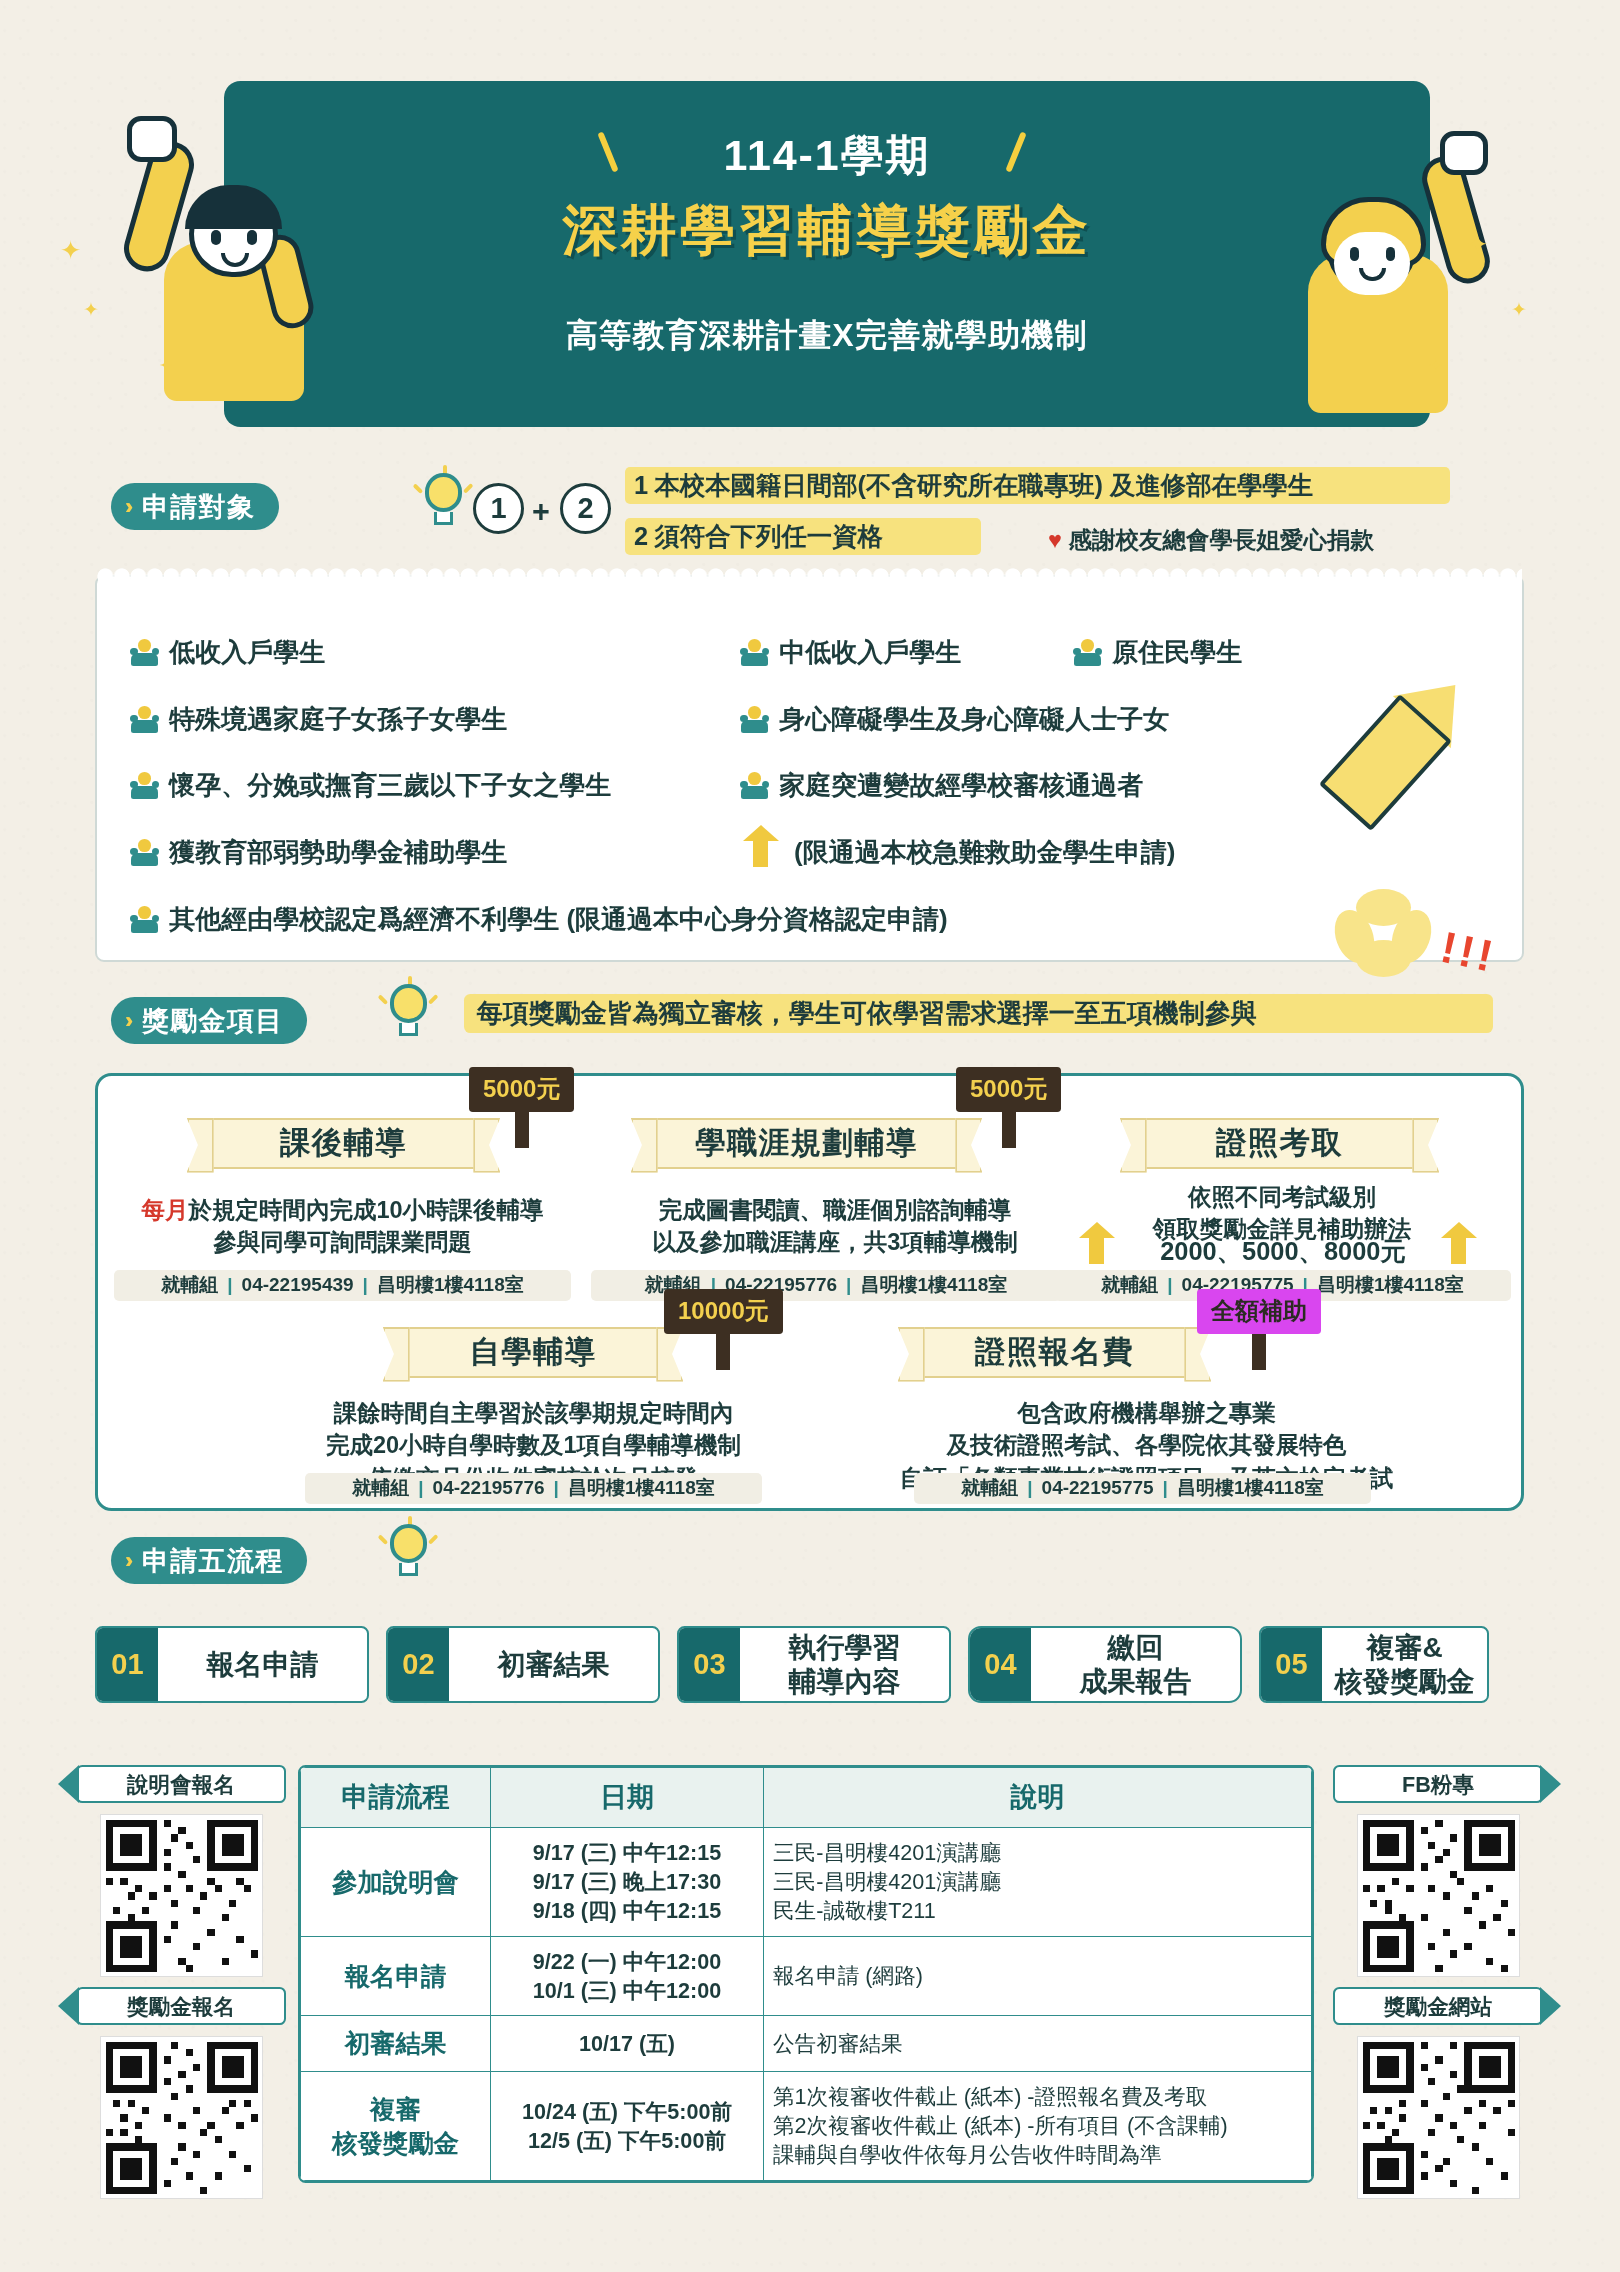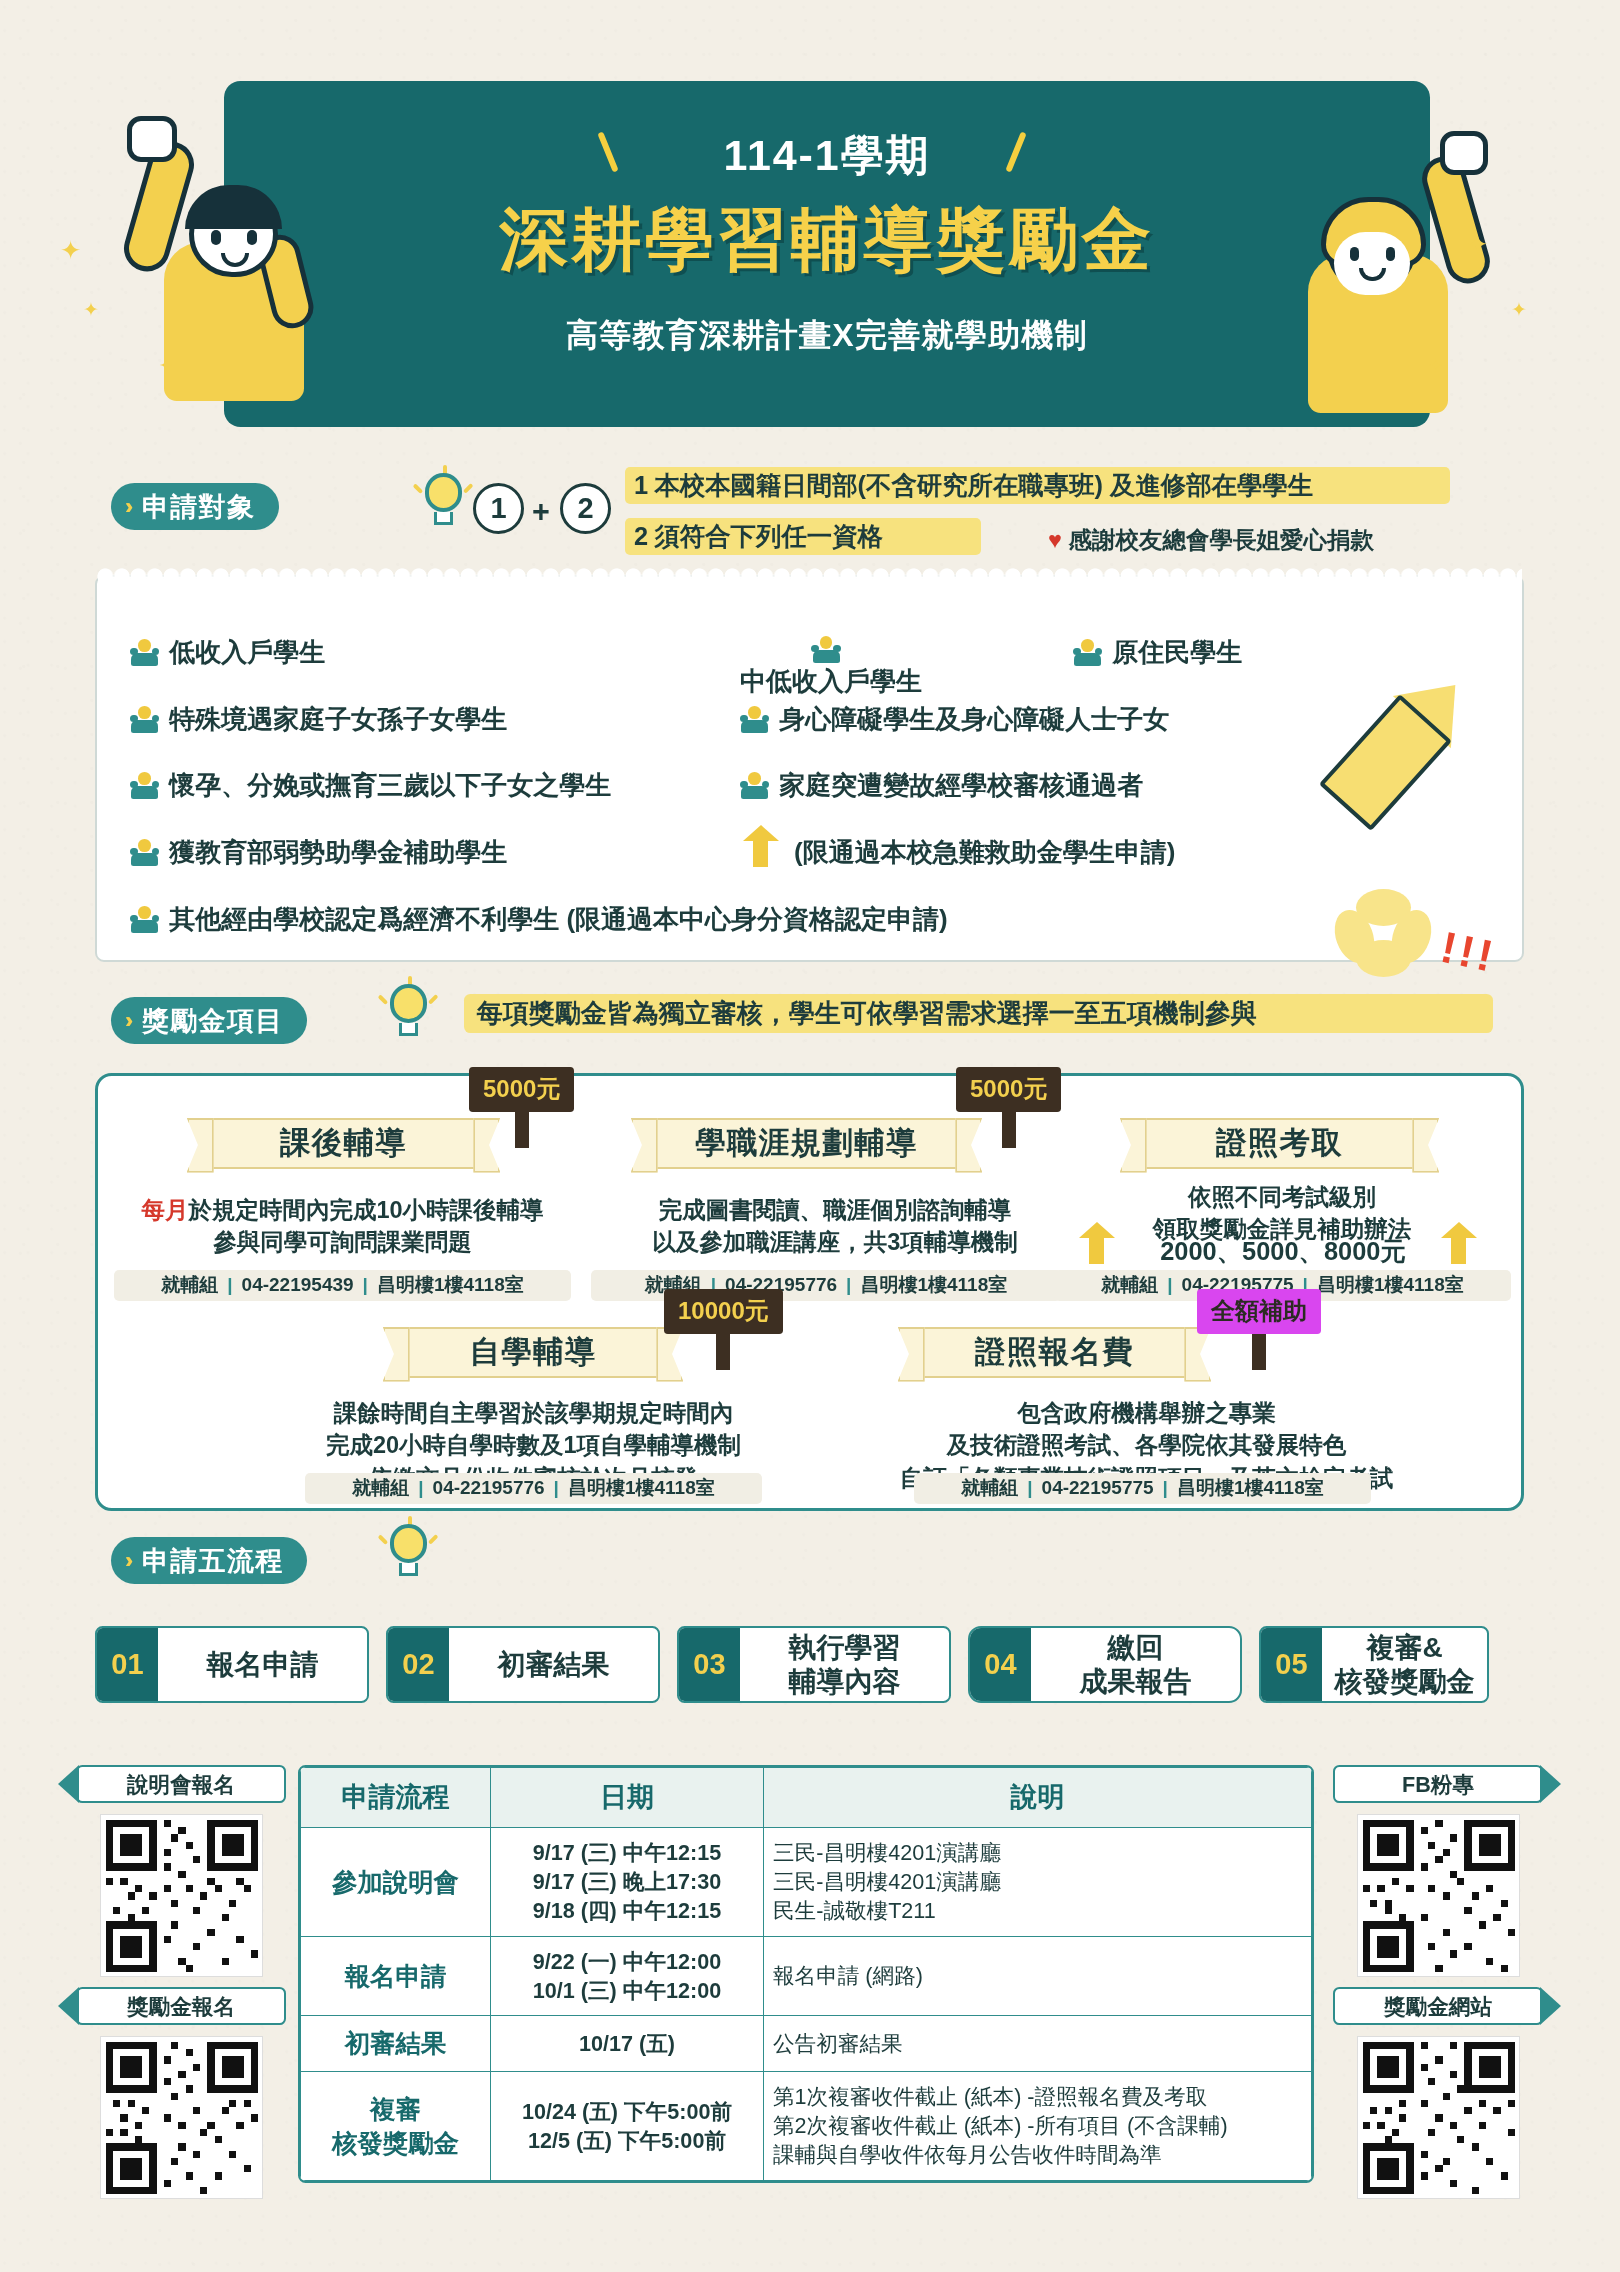--- a/index.html
+++ b/index.html
@@ -32,21 +32,21 @@
     position:absolute; left:224px; top:127px; width:1206px;
     text-align:center; color:#ffffff; font-size:43px; font-weight:bold; letter-spacing:1.9px;
   }
   .slash-l, .slash-r{
     position:absolute; top:131px; width:6.3px; height:42px; background:#f5cf3f; border-radius:3.2px;
   }
   .slash-l{ left:605px; transform:rotate(-22deg); }
   .slash-r{ left:1013px; transform:rotate(22deg); }
   .hdr-title{
     position:absolute; left:224px; top:194px; width:1206px;
-    text-align:center; color:#f6d14a; font-size:69px; font-weight:bold; letter-spacing:3.8px;
+    text-align:center; color:#f6d14a; font-size:55px; font-weight:bold; letter-spacing:3.8px;
     text-shadow: 3.2px 3.2px 0 #0f4f51;
   }
   .hdr-sub{
     position:absolute; left:224px; top:314px; width:1206px;
     text-align:center; color:#ffffff; font-size:32px; font-weight:bold; letter-spacing:1.3px;
   }
   
   .person-l{ position:absolute; left:114px; top:83px; width:267px; height:337px; }
   .pl-body{ position:absolute; left:50px; top:159px; width:140px; height:159px; background:#f3d04e; border-radius:38px 38px 12.7px 12.7px; }
   .pl-head{ position:absolute; left:75px; top:108px; width:89px; height:86px; background:#ffffff; border:5.7px solid #16313a; border-radius:44px; }
@@ -281,21 +281,21 @@
 
 <div class="q-item" style="left:130px; top:635px;">
   <span class="q-icon">
       <i class="qi-head"></i>
       <i class="qi-body"></i>
       <i class="qi-b2"></i>
       <i class="qi-b3"></i>
     </span>
   <span>低收入戶學生</span>
 </div>
-<div class="q-item" style="left:740px; top:635px;flex-direction:column;">
+<div class="q-item" style="left:740px; top:635px;">
   <span class="q-icon">
       <i class="qi-head"></i>
       <i class="qi-body"></i>
       <i class="qi-b2"></i>
       <i class="qi-b3"></i>
     </span>
   <span>中低收入戶學生</span>
 </div>
 <div class="q-item" style="left:1073px; top:635px;">
   <span class="q-icon">

